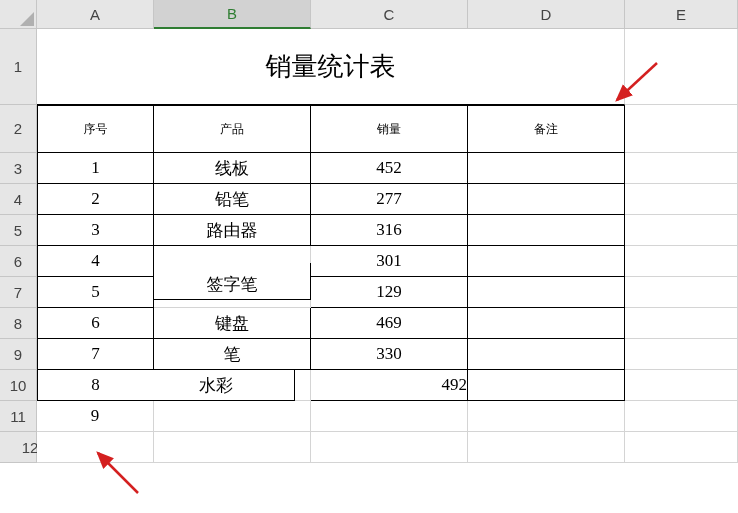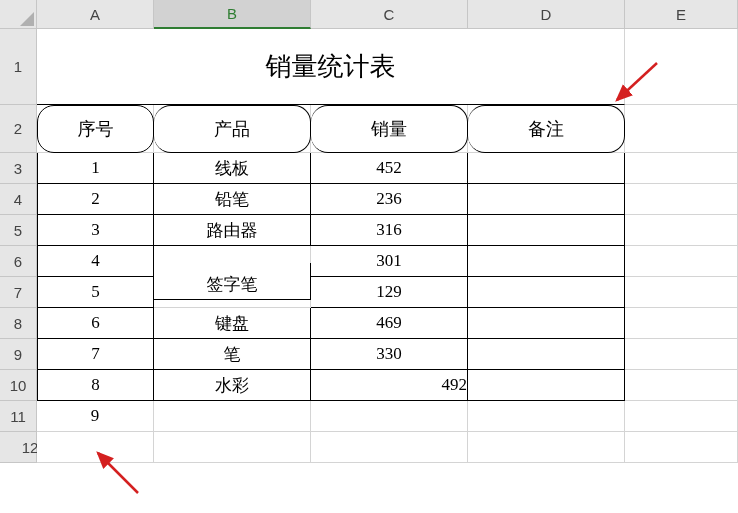--- a/index.html
+++ b/index.html
@@ -98,21 +98,21 @@
       justify-content: center;
     }
     
     .tbl {
       border-right: 1px solid #000;
       border-bottom: 1px solid #000;
       font-size: 17px;
     }
     .tbl.bleft { border-left: 1px solid #000; }
     .tbl.btop  { border-top: 1px solid #000; }
-    .header-row { font-size: 18px; border-radius: 17px; }
+    .header-row { font-size: 12px; }
     
     .arrow {
       position: absolute;
       pointer-events: none;
     }
   </style>
 </head>
 <body>
 
 <div class="sheet">
@@ -226,21 +226,21 @@
       <div class="cell tbl" style="left: 431px; top: 124px; width: 157px; height: 31px;">
         <span></span>
       </div>
       <div class="cell tbl bleft" style="left: 0px; top: 155px; width: 117px; height: 31px;">
         <span>2</span>
       </div>
       <div class="cell tbl" style="left: 117px; top: 155px; width: 157px; height: 31px;">
         <span>铅笔</span>
       </div>
       <div class="cell tbl" style="left: 274px; top: 155px; width: 157px; height: 31px;">
-        <span>236</span>
+        <span>277</span>
       </div>
       <div class="cell tbl" style="left: 431px; top: 155px; width: 157px; height: 31px;">
         <span></span>
       </div>
       <div class="cell tbl bleft" style="left: 0px; top: 186px; width: 117px; height: 31px;">
         <span>3</span>
       </div>
       <div class="cell tbl" style="left: 117px; top: 186px; width: 157px; height: 31px;">
         <span>路由器</span>
       </div>
@@ -294,21 +294,21 @@
       </div>
       <div class="cell tbl" style="left: 274px; top: 310px; width: 157px; height: 31px;">
         <span>330</span>
       </div>
       <div class="cell tbl" style="left: 431px; top: 310px; width: 157px; height: 31px;">
         <span></span>
       </div>
       <div class="cell tbl bleft" style="left: 0px; top: 341px; width: 117px; height: 31px;">
         <span>8</span>
       </div>
-      <div class="cell tbl" style="left: 117px; top: 341px; width: 157px; height: 31px;">
+      <div class="cell tbl" style="left: 101px; top: 341px; width: 157px; height: 31px;">
         <span>水彩</span>
       </div>
       <div class="cell tbl" style="left: 274px; top: 341px; width: 157px; height: 31px; justify-content: flex-end;">
         <span>492</span>
       </div>
       <div class="cell tbl" style="left: 431px; top: 341px; width: 157px; height: 31px;">
         <span></span>
       </div>
       <div class="cell" style="left: 0px; top: 372px; width: 117px; height: 31px; font-size: 17px;">
         <span>9</span>

